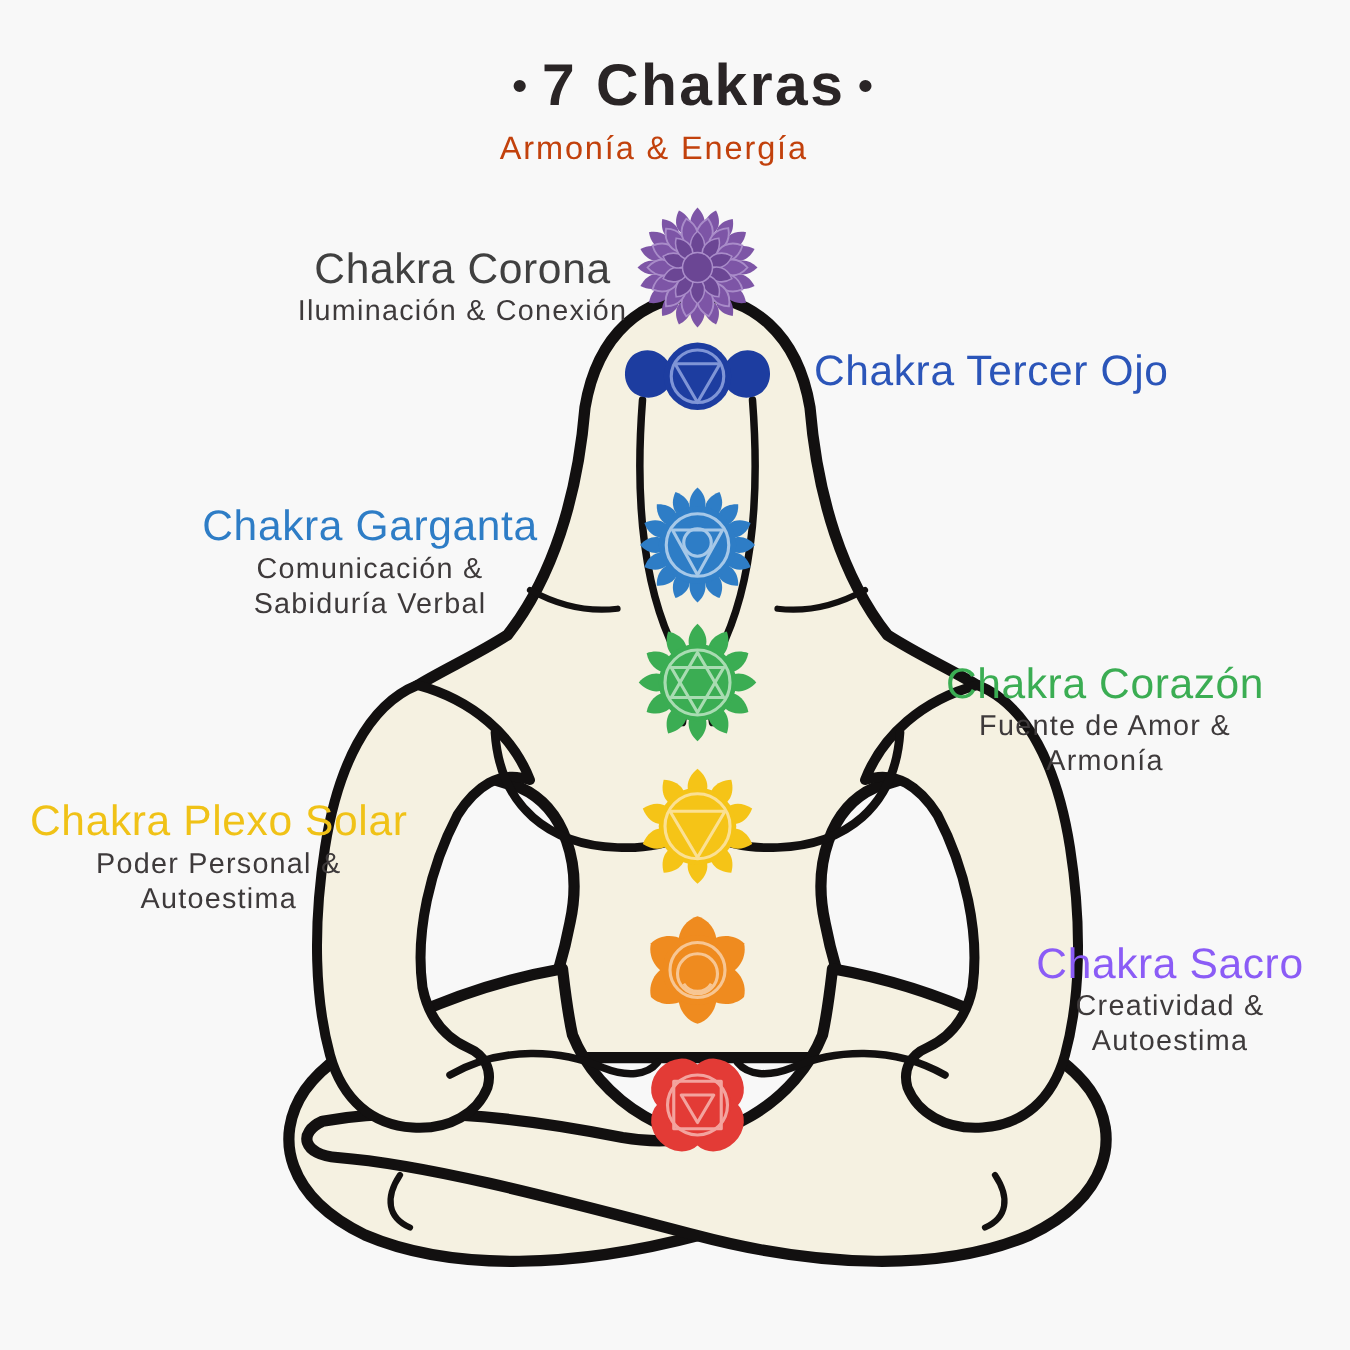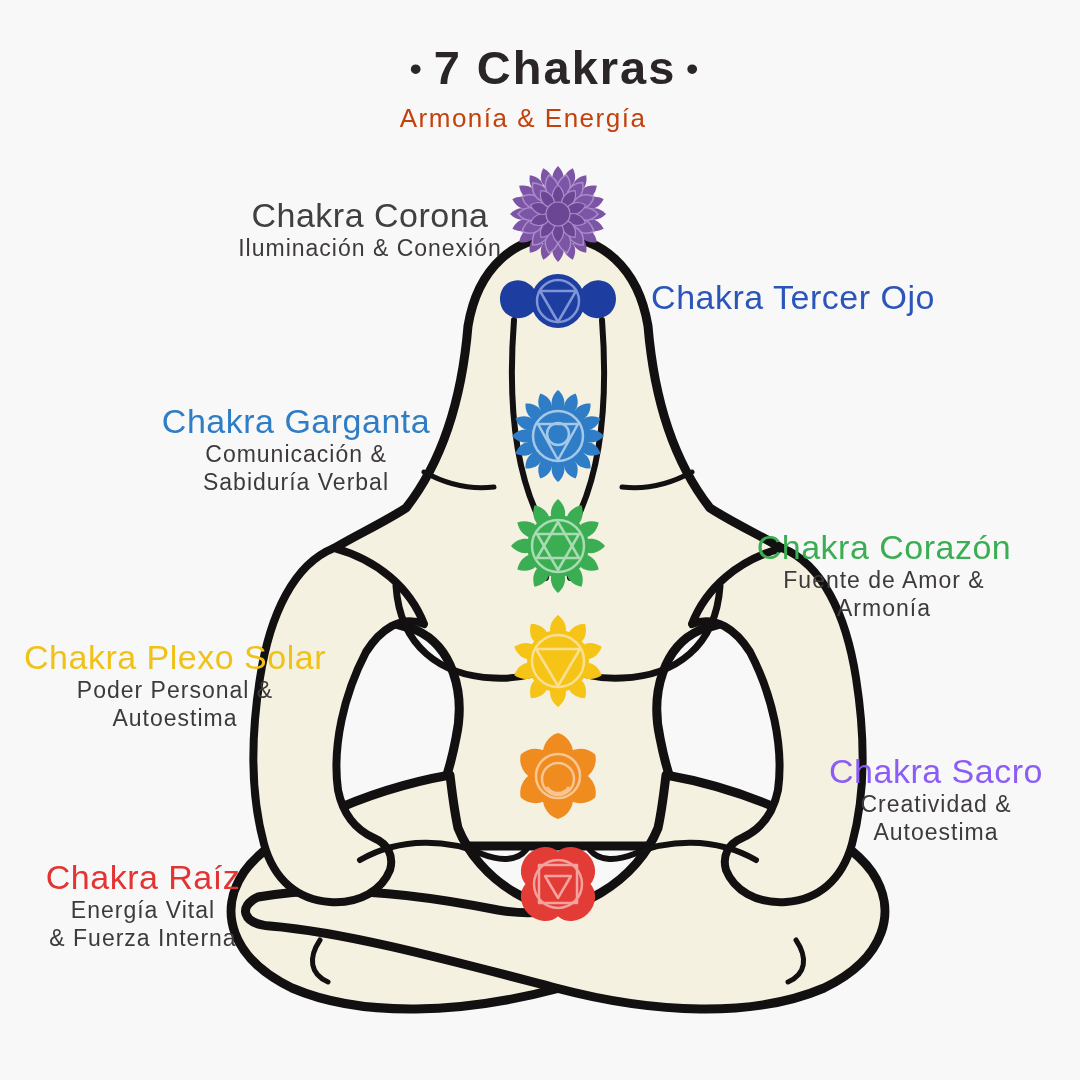--- a/index.html
+++ b/index.html
@@ -296,19 +296,14 @@
     <div class="chakra-desc">Poder Personal &amp;</div>
     <div class="chakra-desc">Autoestima</div>
   </div>
 
   <div class="chakra-label pos-sacro">
     <div class="chakra-name" style="color: #8b5cf6;">Chakra Sacro</div>
     <div class="chakra-desc">Creatividad &amp;</div>
     <div class="chakra-desc">Autoestima</div>
   </div>
 
-  <div class="chakra-label pos-raiz">
-    <div class="chakra-name" style="color: rgb(226, 52, 50);">Chakra Raíz</div>
-    <div class="chakra-desc">Energía Vital</div>
-    <div class="chakra-desc">&amp; Fuerza Interna</div>
-  </div>
 
 </div>
 
 </body></html>

